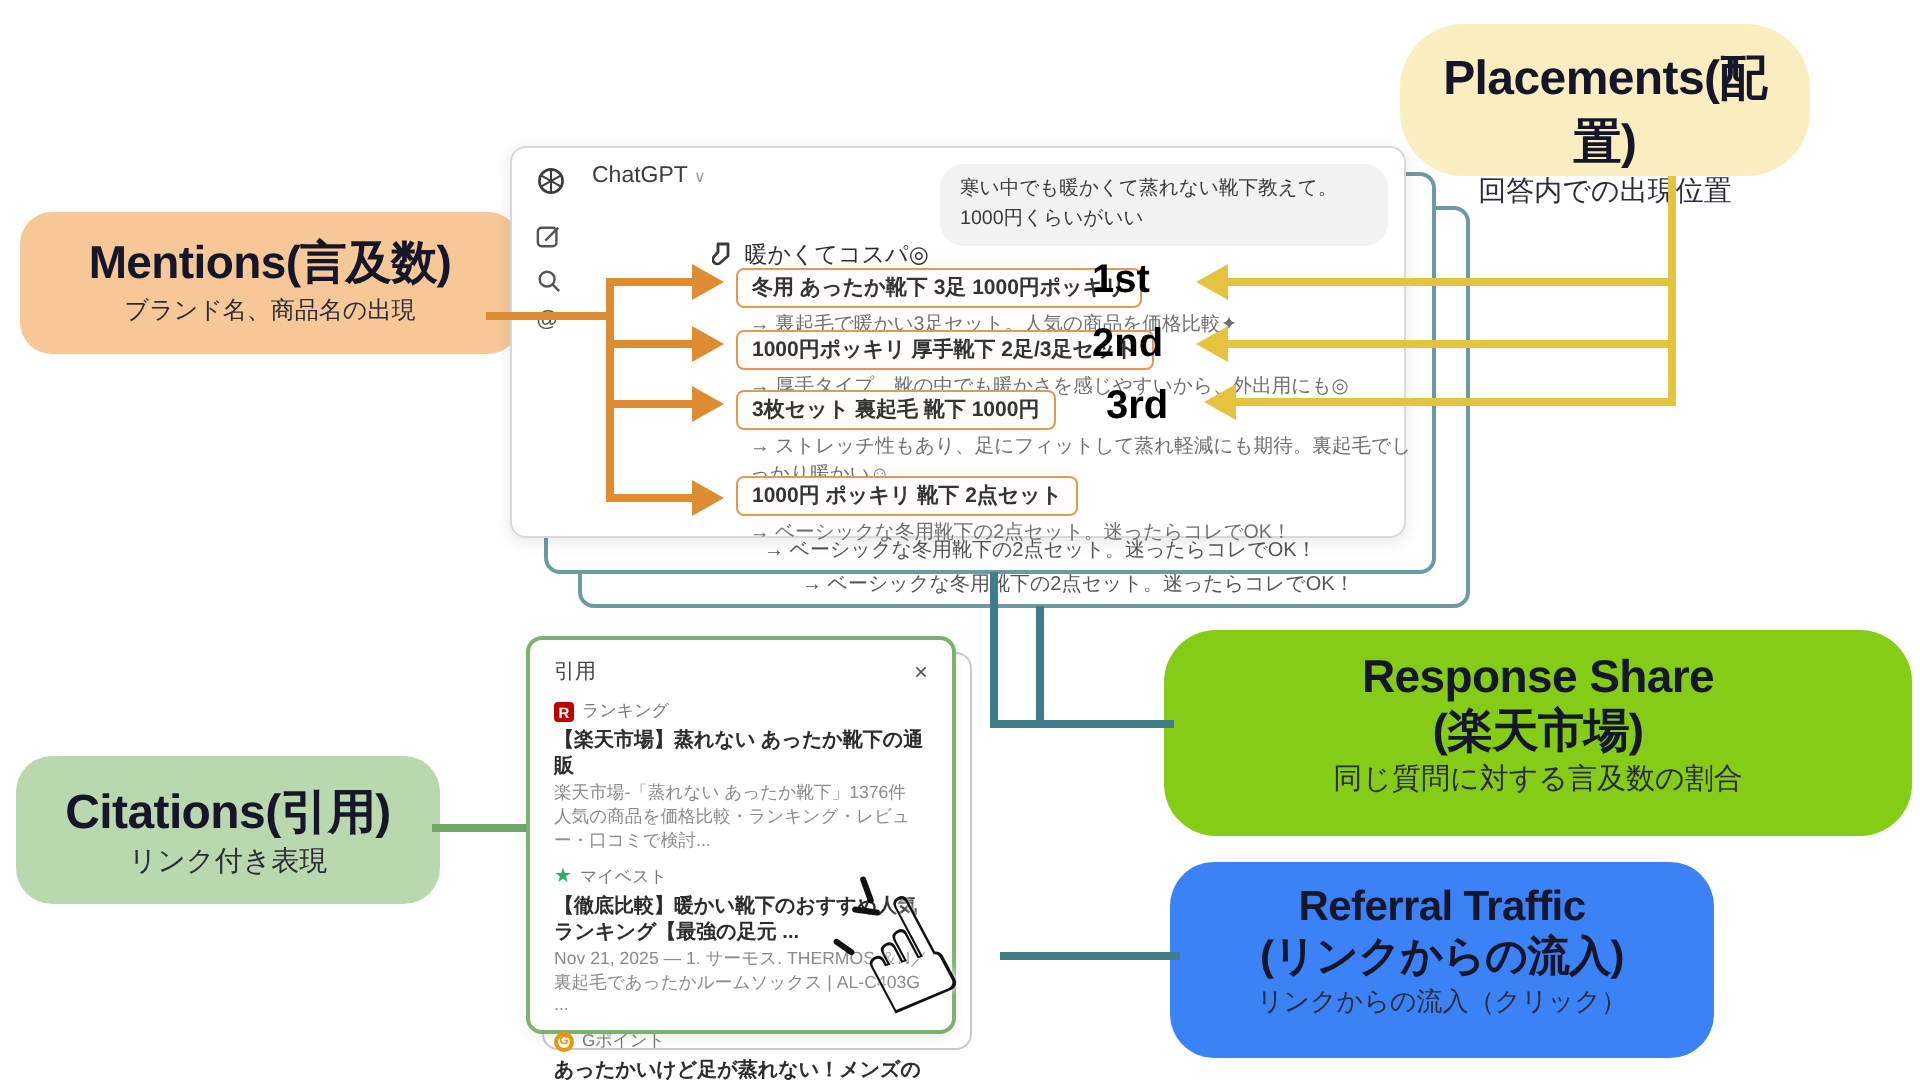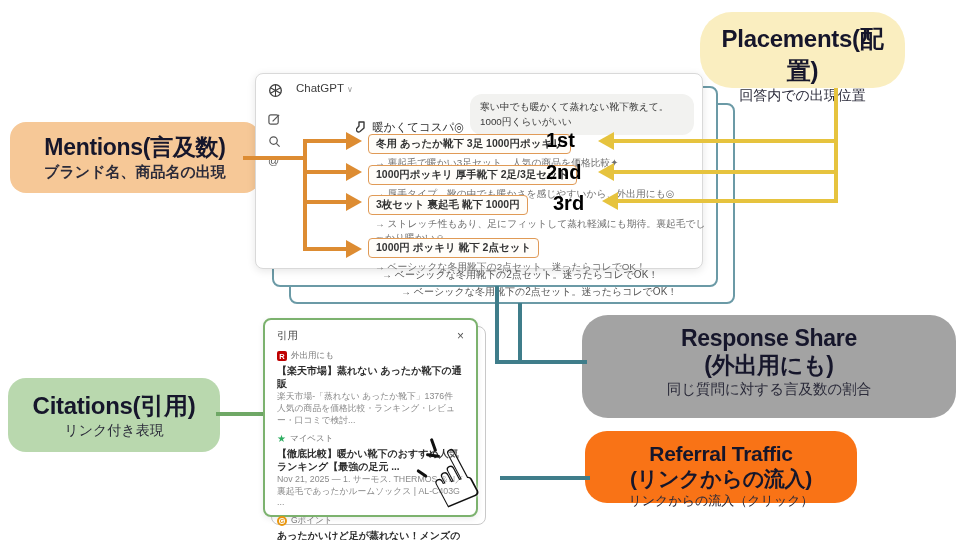--- a/index.html
+++ b/index.html
@@ -4,51 +4,51 @@
 <style>
   * { margin:0; padding:0; box-sizing:border-box; }
   html,body { background:#ffffff; }
   body { font-family:"Liberation Sans","DejaVu Sans",sans-serif; }
   .stage { position:relative; width:960px; height:540px; background:#ffffff; overflow:hidden; }
 
   
   .tag { position:absolute; text-align:center; color:#16162b; padding:8px 10px; }
   .tag .t { font-weight:bold; letter-spacing:-0.3px; }
   .tag .s { color:#2b2b3a; }
-  .tag-mentions   { left:10px;  top:122px; width:250px; height:71px; background:#f6c897; border-radius:16px; }
+  .tag-mentions   { left:10px;  top:106px; width:250px; height:71px; background:#f6c897; border-radius:16px; }
   .tag-mentions .t { font-size:23px; margin-top:2px; }
-  .tag-mentions .s { font-size:15px;font-weight:bold; }
+  .tag-mentions .s { font-size:12px; }
   .tag-placements { left:700px; top:12px;  width:205px; height:76px; background:#faeec0; border-radius:32px; }
   .tag-placements .t { font-size:24px; margin-top:3px; }
   .tag-placements .s { font-size:14px; }
   .tag-citations  { left:8px;   top:378px; width:212px; height:74px; background:#b9d8ae; border-radius:18px; }
   .tag-citations .t { font-size:24px; margin-top:4px; }
   .tag-citations .s { font-size:14px; }
-  .tag-response   { left:582px; top:315px; width:374px; height:103px; background:#a3a3a3; border-radius:26px; }
+  .tag-response   { left:582px; top:315px; width:374px; height:103px; background:#84cc16; border-radius:26px; }
   .tag-response .t { font-size:23px; line-height:1.18; margin-top:2px; }
   .tag-response .s { font-size:14.5px; margin-top:1px;font-family:Liberation Serif, serif; }
-  .tag-referral   { left:585px; top:431px; width:272px; height:72px; background:#f97316; border-radius:22px; }
+  .tag-referral   { left:585px; top:431px; width:272px; height:98px; background:#3b82f6; border-radius:22px; }
   .tag-referral .t { font-size:21px; line-height:1.2; margin-top:2px; }
   .tag-referral .s { font-size:13px; margin-top:1px; }
 
   
   .win { position:absolute; background:#ffffff; border-radius:8px; }
   .win-3 { left:289px; top:103px; width:446px; height:201px; border:2px solid #6b9aa6; z-index:1; }
   .win-2 { left:272px; top:86px;  width:446px; height:201px; border:2px solid #6b9aa6; z-index:2; }
   .win-main { left:255px; top:73px; width:448px; height:196px; border:1px solid #d9d9d9;
               box-shadow:0 2px 8px rgba(0,0,0,.10); z-index:3; }
   .stack-line { position:absolute; bottom:3px; font-size:10px; color:#555; white-space:nowrap; }
   .win-2 .stack-line { left:108px; }
   .win-3 .stack-line { left:110px; }
 
   
   .chat-header { position:absolute; left:40px; top:8px; font-size:11.5px; color:#3c3c3c; }
   .chev { color:#9a9a9a; font-size:8px; }
   .side-icon { position:absolute; left:12px; color:#555; }
-  .bubble { position:absolute; left:214px; top:20px; width:224px; background:#f2f2f0;
+  .bubble { position:absolute; left:214px; top:8px; width:224px; background:#f2f2f0;
             border-radius:12px; padding:6px 10px; font-size:9.8px; line-height:1.5; color:#3a3a3a; }
   .answer-head { position:absolute; left:100px; top:46px; font-size:11.5px; font-weight:normal; color:#2e2e2e; }
   .sock { display:inline-block; vertical-align:-2px; margin-right:3px; }
 
   .item-box { position:absolute; border:1.5px solid #e09a56; background:#fffdf9; border-radius:4px;
               font-size:10.5px; font-weight:bold; color:#343434; padding:2px 7px; white-space:nowrap; }
   .item-desc { position:absolute; font-size:9.8px; color:#6f6f6f; line-height:1.4; }
   .rank { position:absolute; font-weight:bold; font-size:20px; color:#000000;text-align:right; }
 
   
@@ -176,21 +176,21 @@
   <div class="line ln-green" style="left:216px; top:412px; width:48px; height:4px;"></div>
 
   <div class="cite-shadow"></div>
   <div class="cite-panel">
     <div class="cite-head">
       <span class="ttl">引用</span>
       <span class="x">×</span>
     </div>
     <div class="cite-src">
       <span class="badge-r">R</span>
-      <span>外出用にも</span>
+      <span>ランキング</span>
     </div>
     <div class="cite-title">【楽天市場】蒸れない あったか靴下の通販</div>
     <div class="cite-desc">楽天市場-「蒸れない あったか靴下」1376件 人気の商品を価格比較・ランキング・レビュー・口コミで検討...</div>
     <div class="cite-src">
       <span class="badge-star">★</span>
       <span>マイベスト</span>
     </div>
     <div class="cite-title">【徹底比較】暖かい靴下のおすすめ人気ランキング【最強の足元 ...</div>
     <div class="cite-desc">Nov 21, 2025 — 1. サーモス. THERMOS ＆N／裏起毛であったかルームソックス | AL-C403G ...</div>
     <div class="cite-src">
@@ -215,21 +215,21 @@
     <div class="t">Placements(配置)</div>
     <div class="s">回答内での出現位置</div>
   </div>
   <div class="tag tag-citations">
     <div class="t">Citations(引用)</div>
     <div class="s">リンク付き表現</div>
   </div>
   <div class="tag tag-response">
     <div class="t">
       <div>Response Share</div>
-      <div>(外出用にも)</div>
+      <div>(楽天市場)</div>
     </div>
     <div class="s">同じ質問に対する言及数の割合</div>
   </div>
   <div class="tag tag-referral">
     <div class="t">
       <div>Referral Traffic</div>
       <div>(リンクからの流入)</div>
     </div>
     <div class="s">リンクからの流入（クリック）</div>
   </div>

